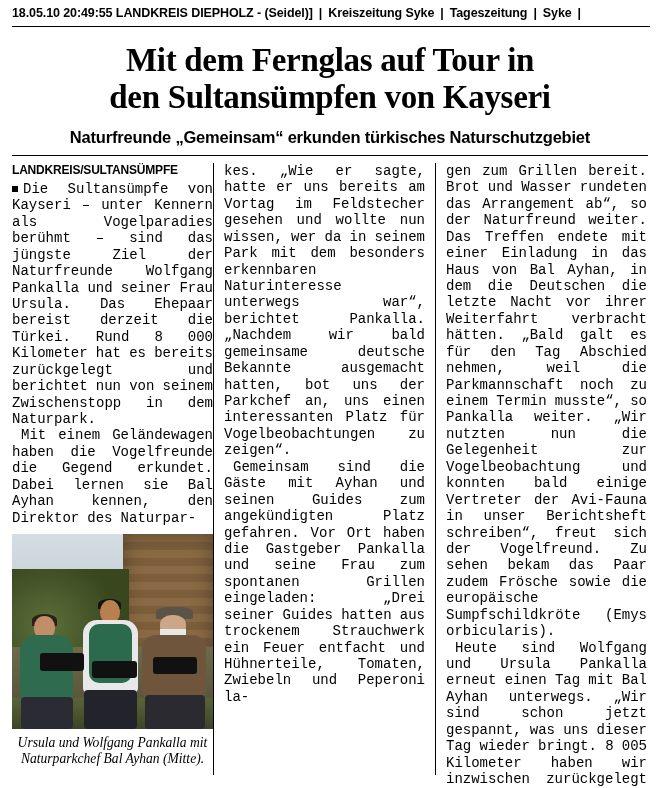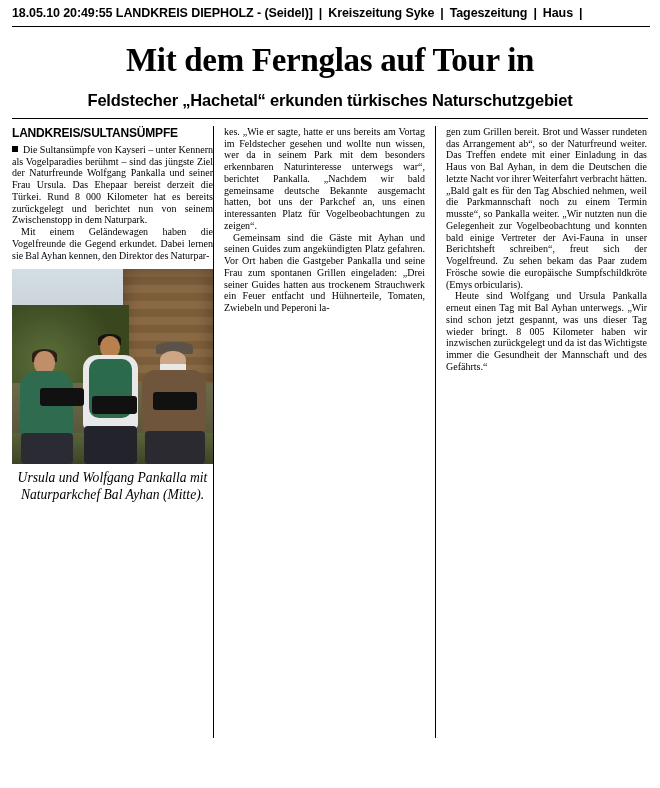--- a/index.html
+++ b/index.html
@@ -85,22 +85,22 @@
 
   .kicker {
     font-family: "Liberation Sans", sans-serif;
     font-weight: bold;
     font-size: 12px;
     letter-spacing: -0.2px;
     margin-bottom: 4px;
   }
 
   p.body {
-    font-family: Liberation Serif, serif;
-    font-size: 10px;
+    font-family: Liberation Mono, monospace;
+    font-size: 14px;
     line-height: 1.175;
     text-align: justify;
     margin: 0 0 0 0;
     hyphens: auto;
     -webkit-hyphens: auto;
     word-spacing: -0.3px;
   }
   p.body + p.body { text-indent: 9px; }
   p.body.noindent { text-indent: 0; }
 
@@ -193,29 +193,30 @@
 
 <div class="page">
 
   <div class="meta-bar">
     <span class="meta-left">18.05.10 20:49:55 LANDKREIS DIEPHOLZ - (Seidel)]</span>
     <span class="meta-sep">|</span>
     <span class="meta-right">Kreiszeitung Syke</span>
     <span class="meta-sep">|</span>
     <span class="meta-right">Tageszeitung</span>
     <span class="meta-sep">|</span>
-    <span class="meta-right">Haus</span>
+    <span class="meta-right">Syke</span>
     <span class="meta-sep">|</span>
   </div>
   <div class="rule"></div>
 
   <div class="headline">
     <div>Mit dem Fernglas auf Tour in</div>
+    <div>den Sultansümpfen von Kayseri</div>
   </div>
-  <div class="subhead">Feldstecher „Hachetal“ erkunden türkisches Naturschutzgebiet</div>
+  <div class="subhead">Naturfreunde „Gemeinsam“ erkunden türkisches Naturschutzgebiet</div>
   <div class="rule2"></div>
 
   <div class="columns">
 
     <div class="col left">
       <div class="kicker">LANDKREIS/SULTANSÜMPFE</div>
       <p class="body noindent"><span class="bullet"></span><span>Die Sultansümpfe von Kayseri – unter Kennern als Vogelparadies berühmt – sind das jüngste Ziel der Naturfreunde Wolfgang Pankalla und seiner Frau Ursula. Das Ehepaar bereist derzeit die Türkei. Rund 8 000 Kilometer hat es bereits zurückgelegt und berichtet nun von seinem Zwischenstopp in dem Naturpark.</span></p>
       <p class="body">Mit einem Geländewagen haben die Vogelfreunde die Gegend erkundet. Dabei lernen sie Bal Ayhan kennen, den Direktor des Naturpar-</p>
 
       <div class="photo-wrap">

